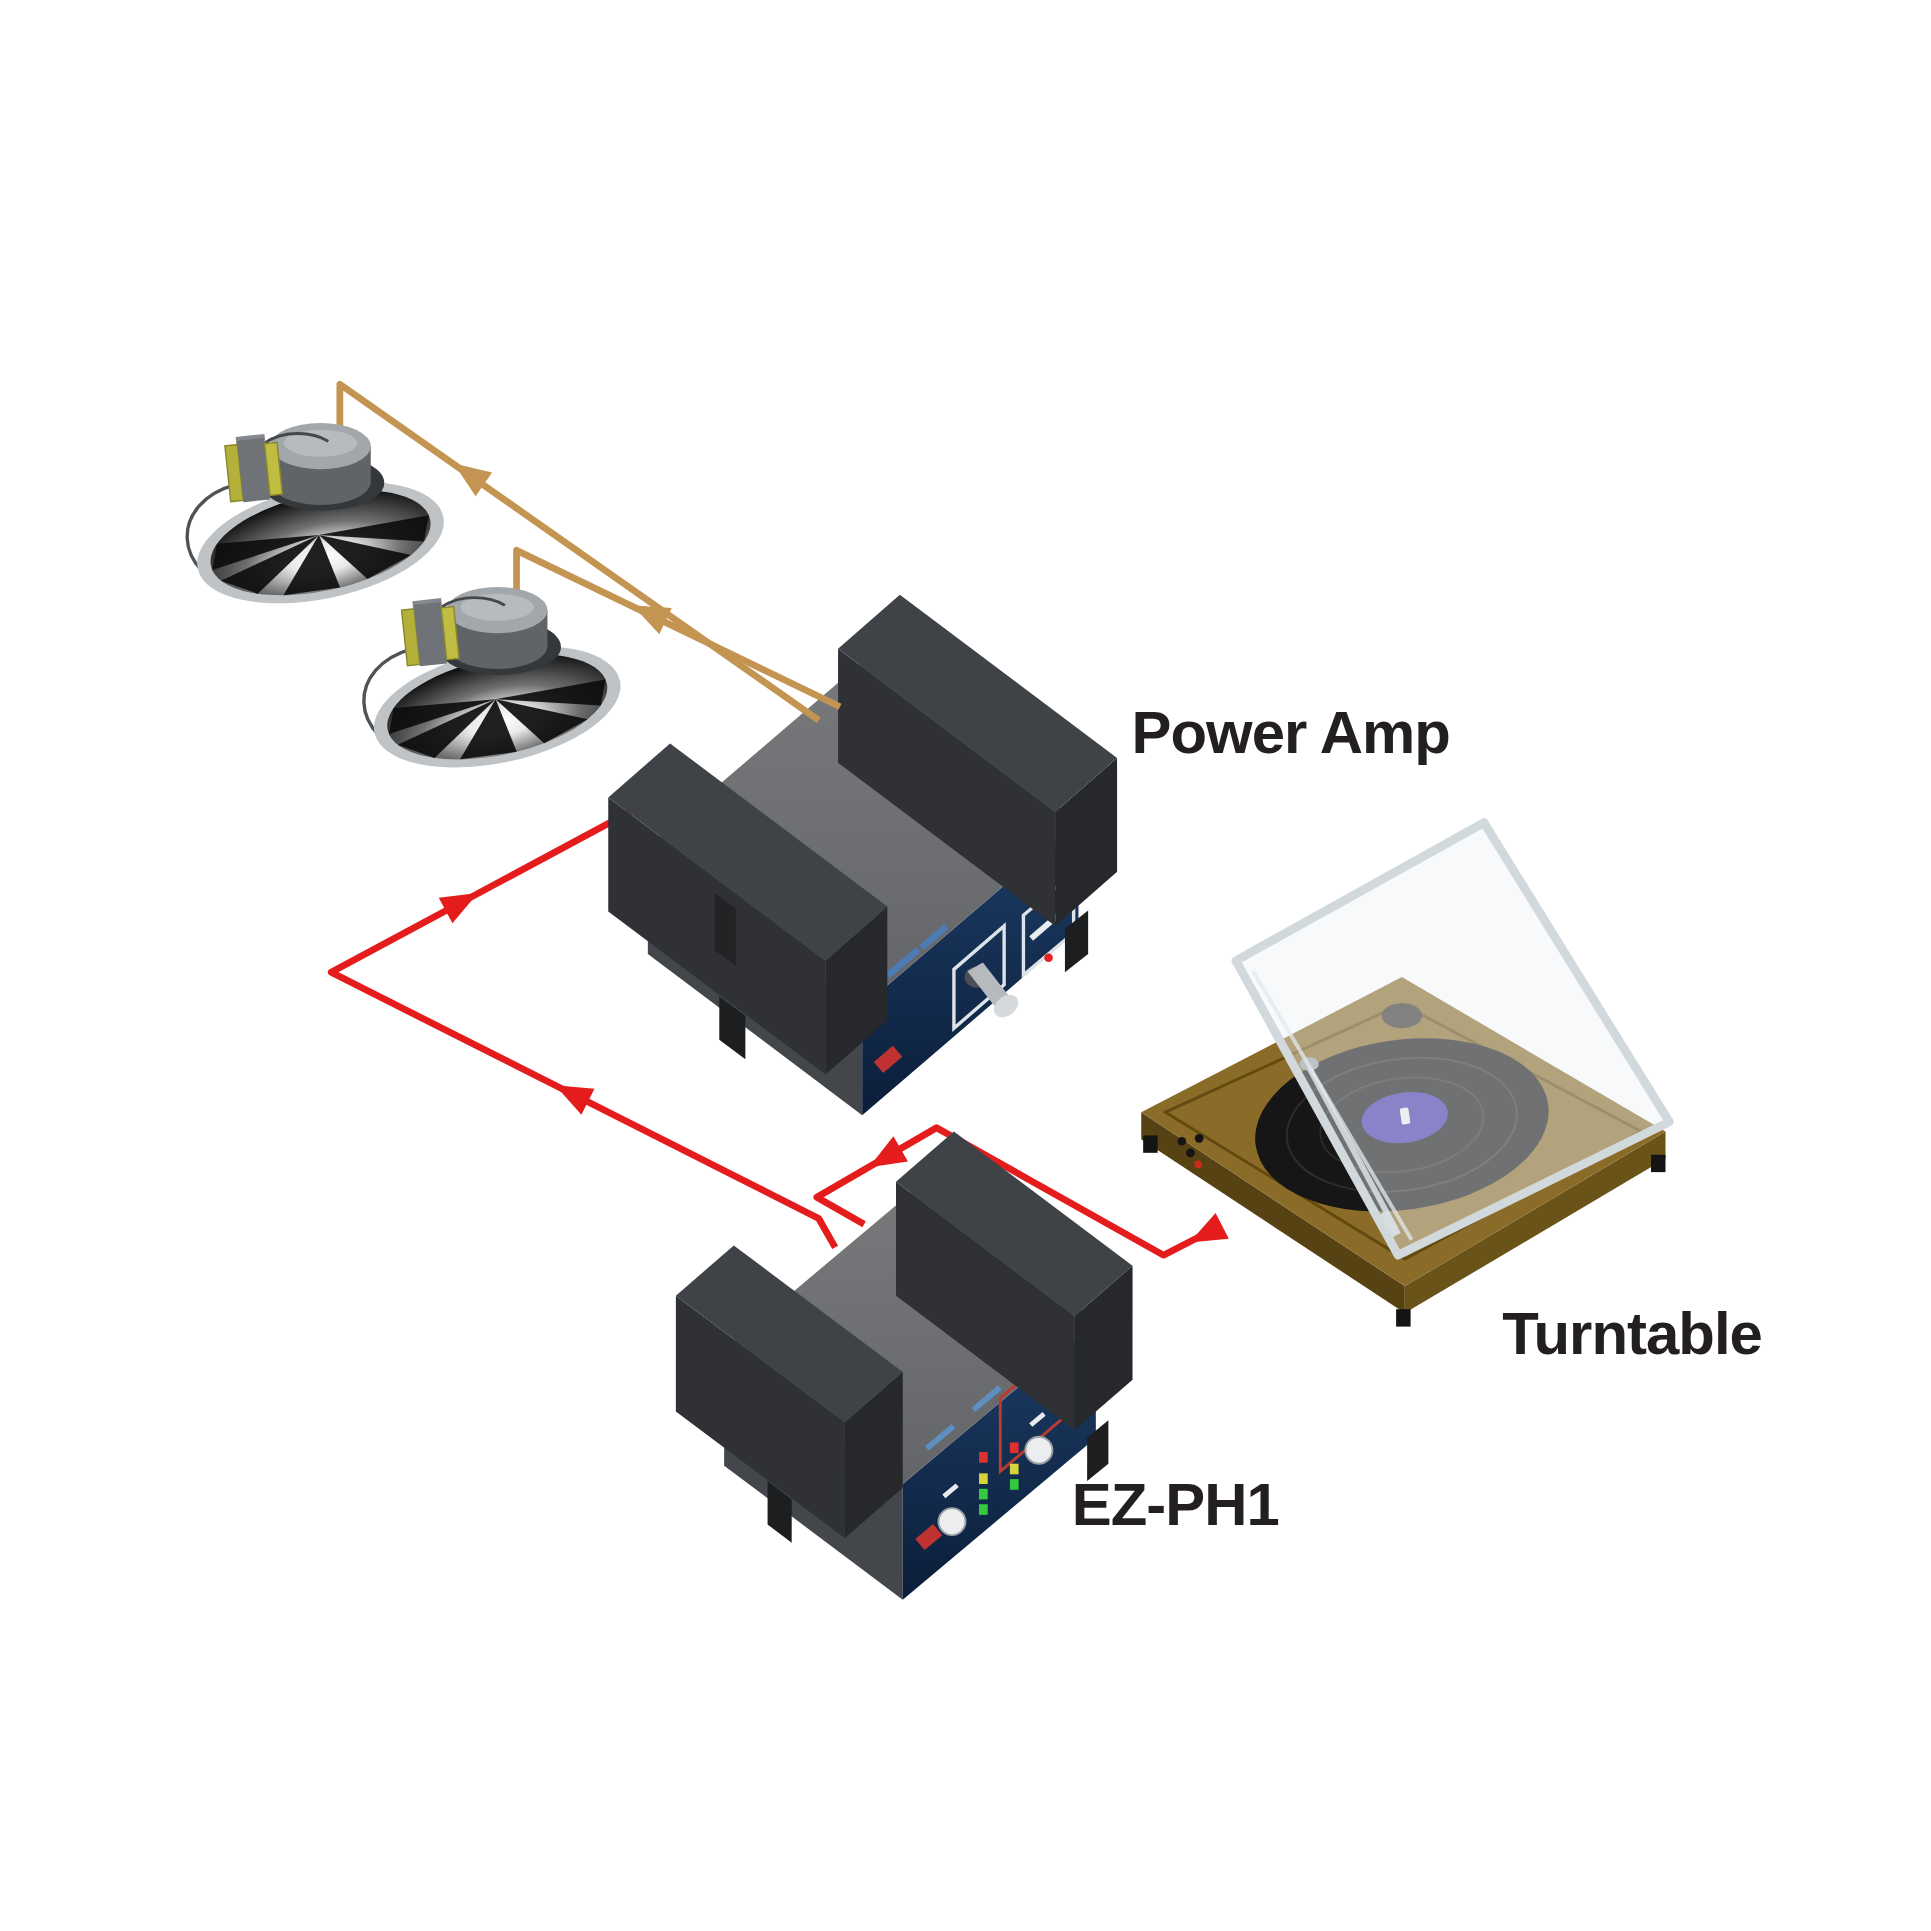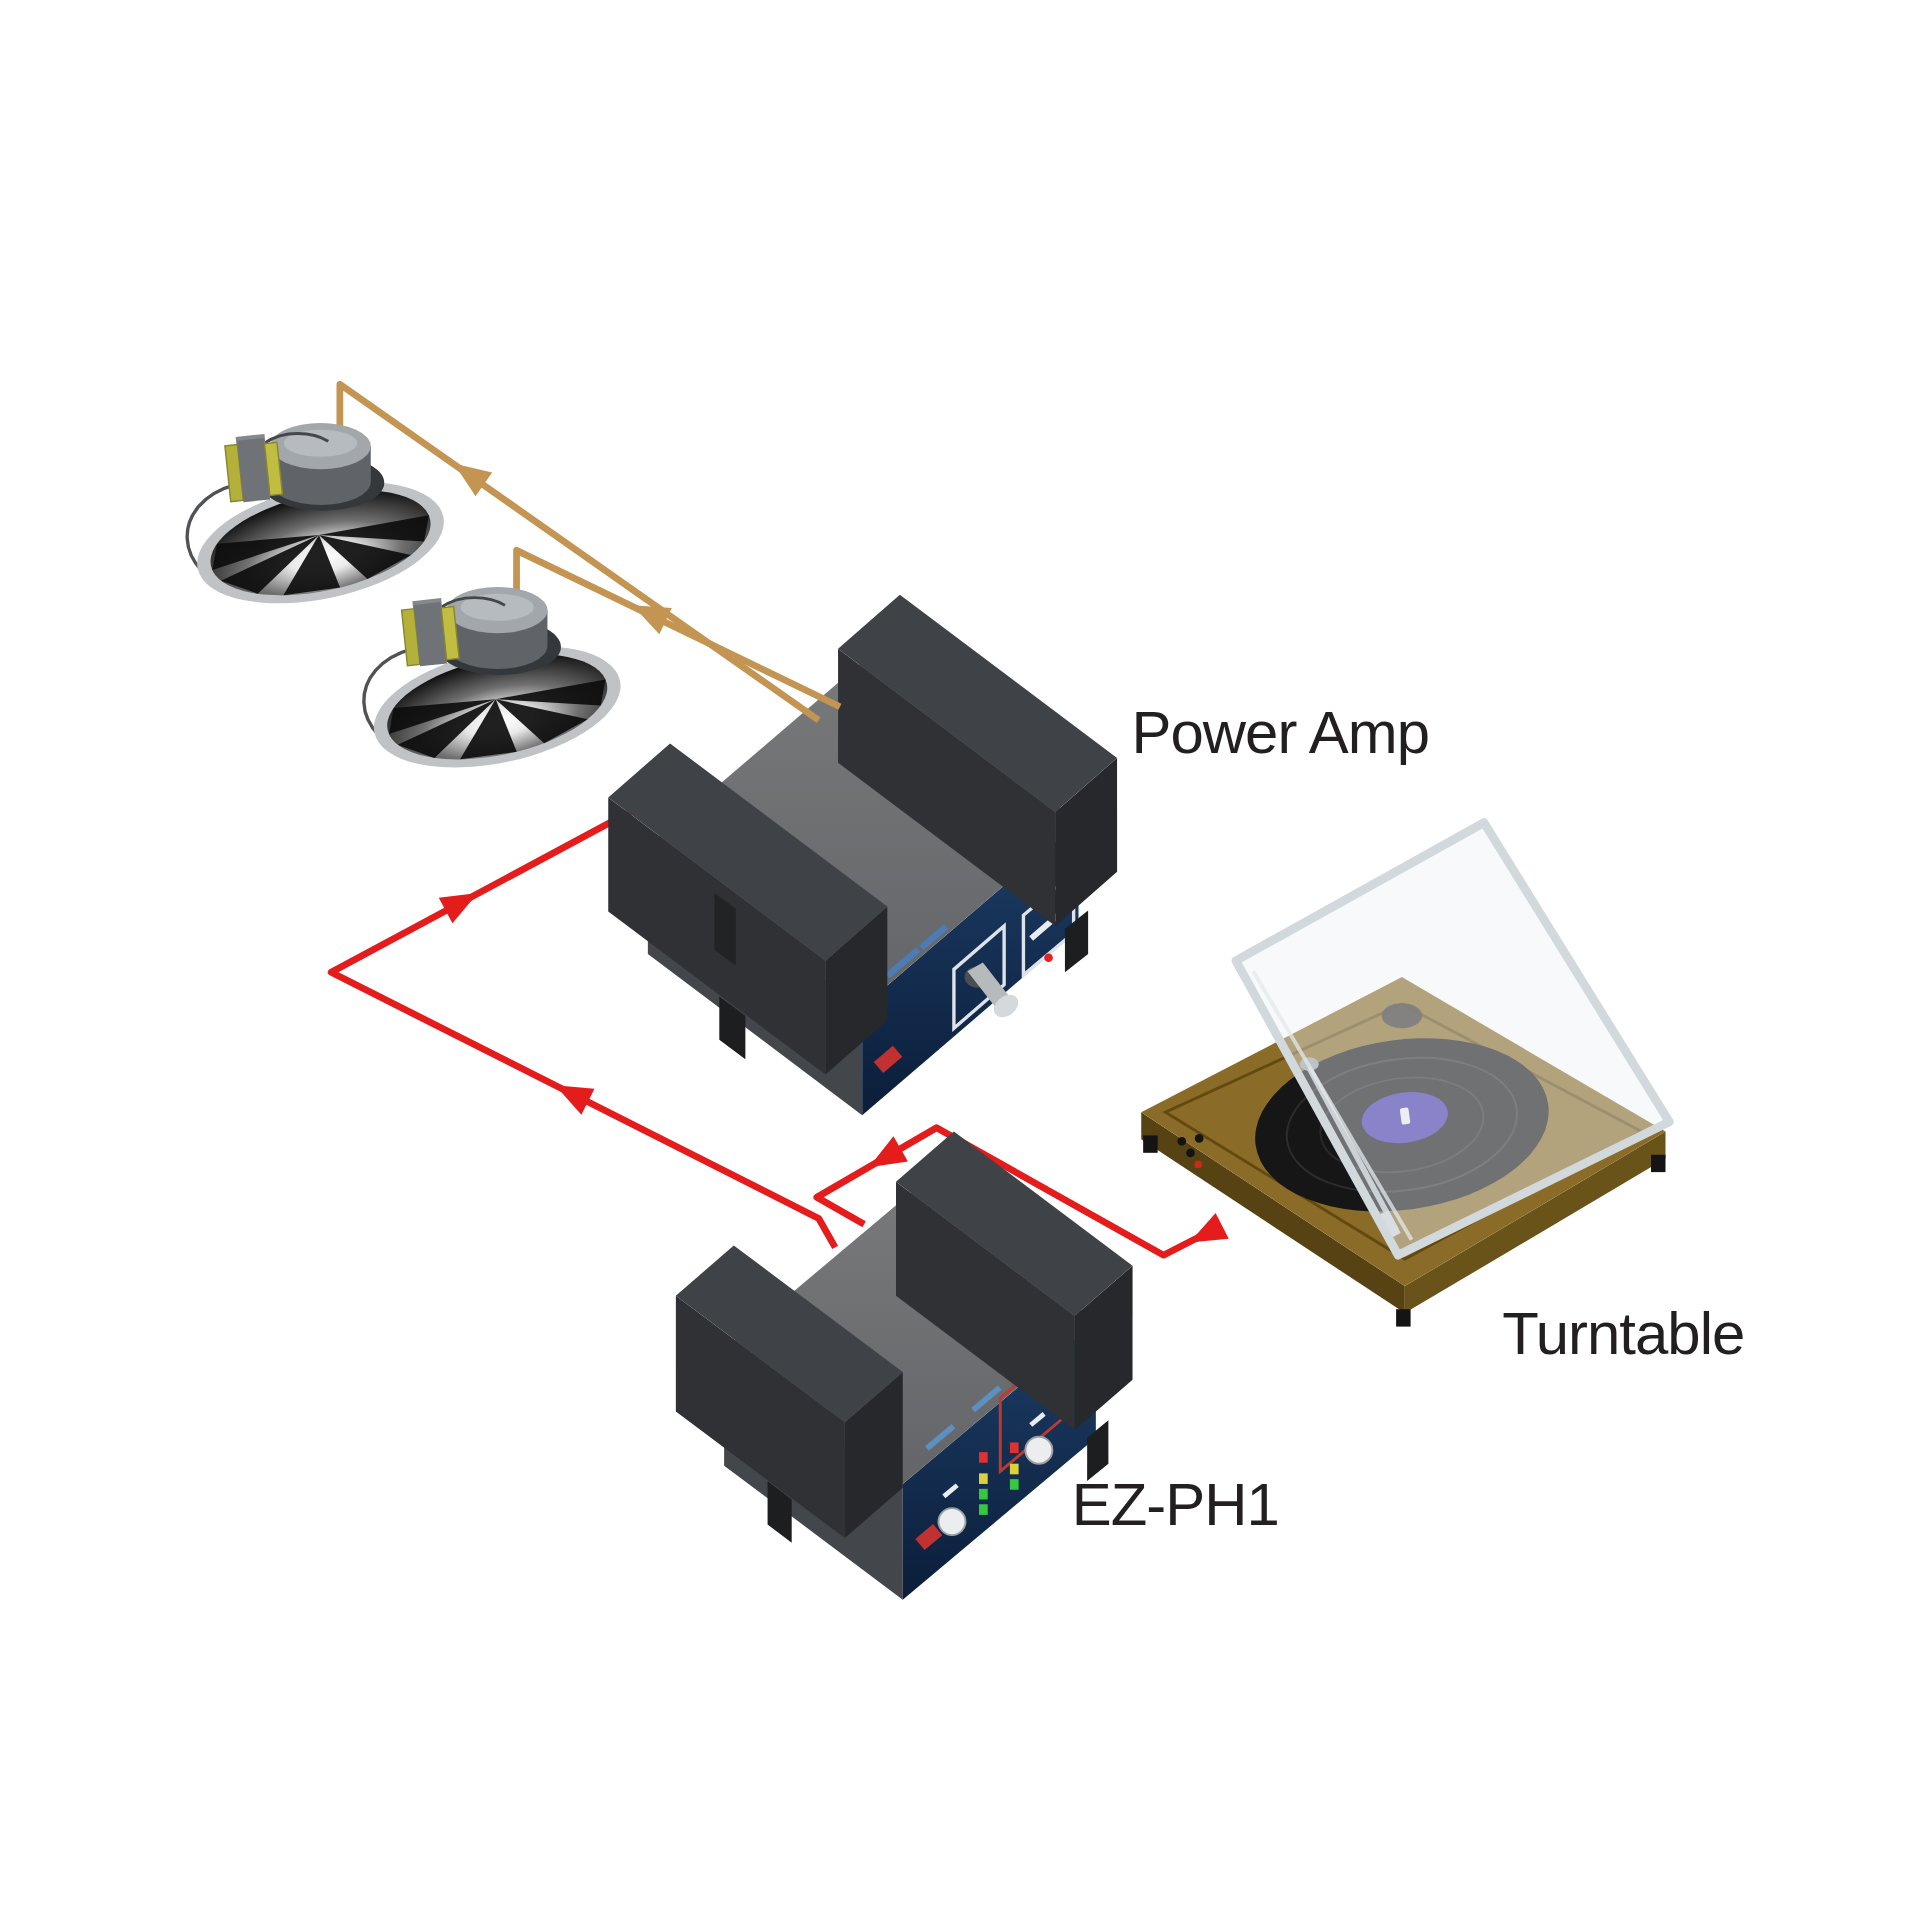--- a/index.html
+++ b/index.html
@@ -1,16 +1,16 @@
 <!DOCTYPE html>
 <html><head>
 <meta charset="utf-8">
 <style>
   html,body{margin:0;padding:0;background:#ffffff;}
-  .stage{width:1931px;height:1931px;position:relative;background:#ffffff;overflow:hidden;}
+  .stage{width:1931px;height:1931px;position:relative;background:#ffffff;overflow:hidden;font-weight:bold;}
   svg{display:block;}
   .diagram-label{
     font-family:"Liberation Sans", sans-serif;
     font-size:62px;
     fill:#231f20;
     letter-spacing:-1px;
   }
 </style>
 </head>
 <body>

